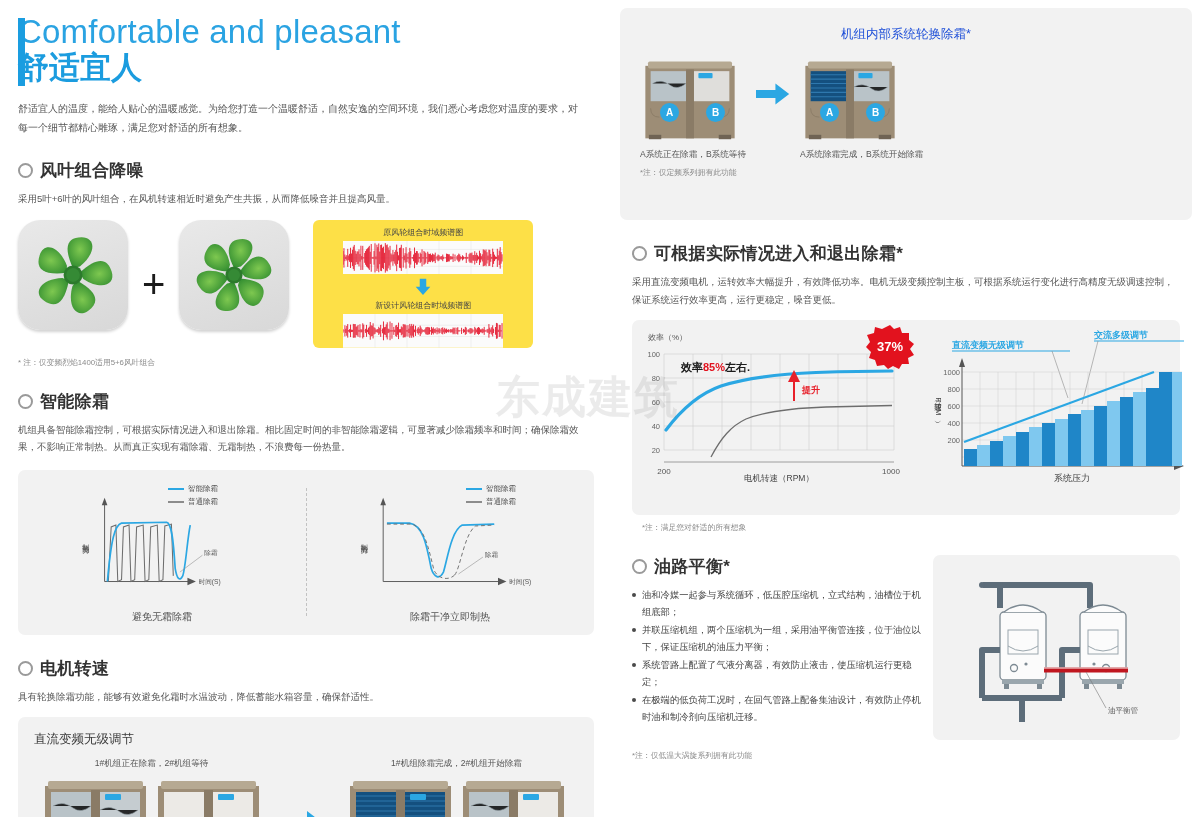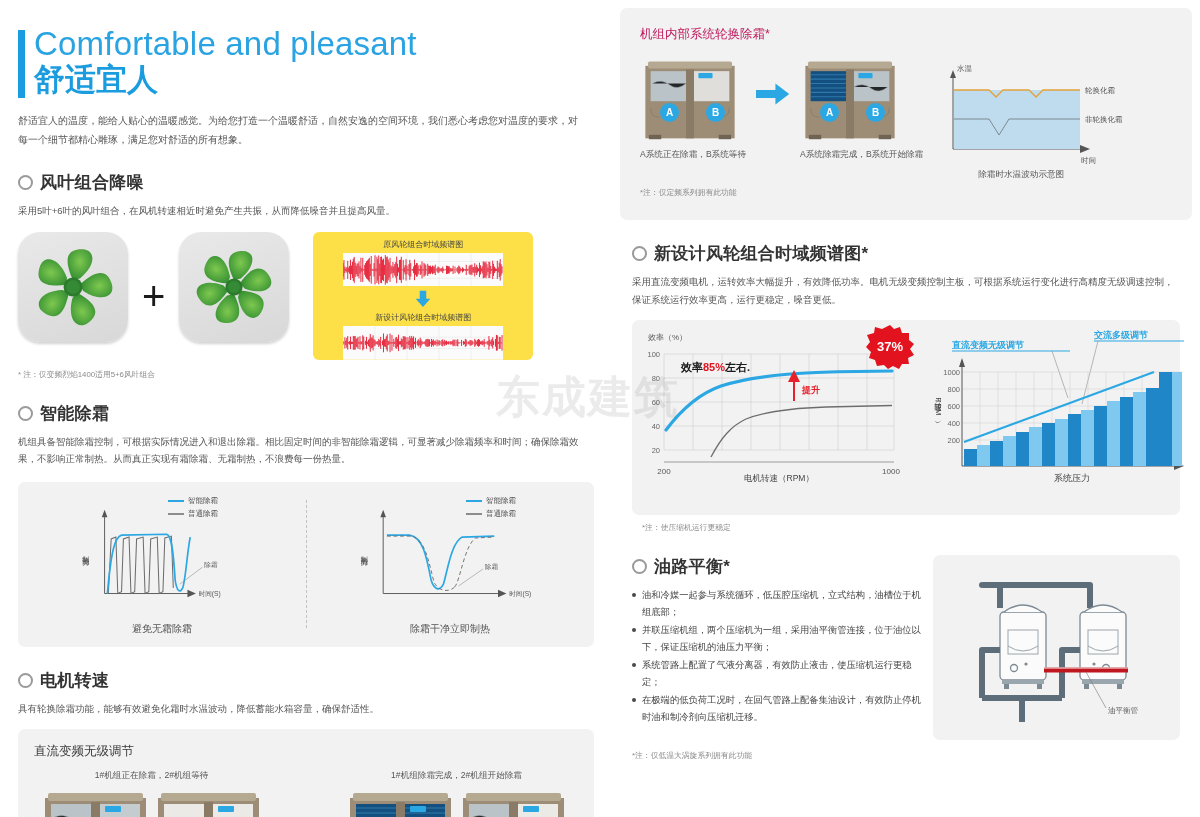--- a/index.html
+++ b/index.html
@@ -9,21 +9,21 @@
     font-family:"Liberation Sans","DejaVu Sans",sans-serif;
     color:#4a4a4a;
     overflow:hidden;
     position:relative;
   }
   .page{position:relative;width:1200px;height:817px;display:flex;}
   .col-left{width:612px;padding:14px 18px 0 18px;box-sizing:border-box;position:relative;}
   .col-right{width:588px;padding:8px 8px 0 8px;box-sizing:border-box;position:relative;}
 
   
-  .title-block{position:relative;padding-left:16px;margin-top:12px;}
+  .title-block{position:relative;margin-top:0;}
   .title-block:before{content:"";position:absolute;left:0;top:4px;width:7px;height:68px;background:#1a9de0;}
   .title-en{font-size:33px;color:#2aa3e2;line-height:1.12;font-weight:400;letter-spacing:.2px;}
   .title-cn{font-size:31px;color:#1b9cdf;font-weight:bold;line-height:1.2;margin-top:-2px;}
 
   .lead{font-size:10px;line-height:1.85;color:#555;margin-top:14px;width:560px;}
 
   .sec-head{display:flex;align-items:center;gap:7px;margin-top:22px;}
   .sec-ring{width:11px;height:11px;border:2px solid #9a9a9a;border-radius:50%;flex:none;}
   .sec-title{font-size:17px;font-weight:bold;color:#333;letter-spacing:.3px;}
   .sec-desc{font-size:9.5px;line-height:1.85;color:#555;margin-top:8px;}
@@ -58,21 +58,21 @@
   .unit{position:relative;display:inline-block;}
   .badge{position:absolute;width:19px;height:19px;border-radius:50%;background:#2ba7e3;color:#fff;
          font-size:10px;display:flex;align-items:center;justify-content:center;font-weight:bold;}
   .u-cap{font-size:8.6px;color:#555;text-align:center;}
 
   .rot-panel{margin-top:12px;width:100%;height:185px;padding:14px 16px;box-sizing:border-box;}
   .rot-title{font-size:12.5px;color:#3a3a3a;}
 
   
   .rpanel{border-radius:7px;background:#f2f2f2;}
-  .rp-title{font-size:12.5px;color:#be185d;}
+  .rp-title{font-size:12.5px;color:#1d4ed8;text-align:center;}
 
   .bullets{font-size:9.3px;line-height:1.78;color:#444;margin:9px 0 0 0;padding:0;list-style:none;}
   .bullets li{position:relative;padding-left:10px;margin-bottom:2px;}
   .bullets li:before{content:"";position:absolute;left:0;top:6px;width:4px;height:4px;border-radius:50%;background:#4a4a4a;}
 
   .wm{position:absolute;pointer-events:none;opacity:.09;font-weight:bold;color:#333;margin-left:28px;}
 </style>
 </head>
 <body>
 
@@ -413,45 +413,29 @@
               <path d="M97,58 q0,10 -10,10" fill="none" stroke="#8a7b66" stroke-width="1"></path>
               <rect x="6" y="88" width="14" height="5" fill="#6f6354"></rect>
                 <rect x="85" y="88" width="14" height="5" fill="#6f6354"></rect>
             </svg>
             <div class="badge" style="left:20px;top:46px;">A</div>
             <div class="badge" style="left:66px;top:46px;">B</div>
             <div class="u-cap" style="margin-top:4px;">A系统除霜完成，B系统开始除霜</div>
           </div>
         </div>
 
-        <div style="margin-left:18px;">
-          <svg width="200" height="110" viewBox="0 0 200 110">
-            <text x="16" y="14" font-size="7.5" fill="#555">水温</text>
-            <line x1="12" y1="18" x2="12" y2="92" stroke="#555" stroke-width="1"></line>
-            <polygon points="12,13 9,21 15,21" fill="#555"></polygon>
-            <line x1="12" y1="92" x2="140" y2="92" stroke="#555" stroke-width="1"></line>
-            <polygon points="149,92 139,88 139,96" fill="#555"></polygon>
-            <rect x="13" y="33" width="126" height="59" fill="#bfdcee"></rect>
-            <path d="M13,33 L48,33 L55,40 L62,33 L88,33 L95,40 L102,33 L139,33" fill="none" stroke="#e2a13a" stroke-width="1.3"></path>
-            <path d="M13,62 L48,62 L58,78 L68,62 L139,62" fill="none" stroke="#7d8a93" stroke-width="1"></path>
-            <text x="144" y="36" font-size="7.5" fill="#555">轮换化霜</text>
-            <text x="144" y="65" font-size="7.5" fill="#555">非轮换化霜</text>
-            <text x="140" y="106" font-size="7.5" fill="#555">时间</text>
-          </svg>
-          <div class="u-cap" style="width:160px;margin-top:-2px;">除霜时水温波动示意图</div>
-        </div>
       </div>
 
       <div class="note" style="margin-top:6px;">*注：仅定频系列拥有此功能</div>
     </div>
 
     <div style="padding:0 12px;">
       <div class="sec-head" style="margin-top:22px;">
         <span class="sec-ring"></span>
-        <span class="sec-title">新设计风轮组合时域频谱图*</span>
+        <span class="sec-title">可根据实际情况进入和退出除霜*</span>
       </div>
       <div class="sec-desc">采用直流变频电机，运转效率大幅提升，有效降低功率。电机无级变频控制主板，可根据系统运行变化进行高精度无级调速控制，保证系统运行效率更高，运行更稳定，噪音更低。</div>
     </div>
 
     <div class="rpanel" style="margin:12px 12px 0 12px;height:195px;position:relative;">
 
       <svg width="290" height="175" viewBox="0 0 290 175" style="position:absolute;left:4px;top:6px">
         <text x="12" y="14" font-size="8" fill="#555">效率（%）</text>
         <g stroke="#cfcfcf" stroke-width=".6">
           <line x1="28" y1="28" x2="258" y2="28"></line>
@@ -561,21 +545,21 @@
           <rect x="198" y="73" width="13" height="69" fill="#1f86c8"></rect>
           <rect x="211" y="68" width="13" height="74" fill="#7fc8ef"></rect>
           <rect x="224" y="64" width="13" height="78" fill="#1f86c8"></rect>
           <rect x="237" y="48" width="13" height="94" fill="#1f86c8"></rect>
           <rect x="250" y="48" width="10" height="94" fill="#7fc8ef"></rect>
         </g>
 
         <line x1="42" y1="118" x2="232" y2="48" stroke="#2ba7e3" stroke-width="2.2"></line>
       </svg>
 
-      <div class="note" style="position:absolute;left:10px;bottom:-18px;">*注：使压缩机运行更稳定</div>
+      <div class="note" style="position:absolute;left:10px;bottom:-18px;">*注：满足您对舒适的所有想象</div>
     </div>
 
     <div style="display:flex;margin-top:40px;padding:0 12px;">
       <div style="width:300px;">
         <div class="sec-head" style="margin-top:0;">
           <span class="sec-ring"></span>
           <span class="sec-title">油路平衡*</span>
         </div>
         <ul class="bullets">
           <li>油和冷媒一起参与系统循环，低压腔压缩机，立式结构，油槽位于机组底部；</li>

